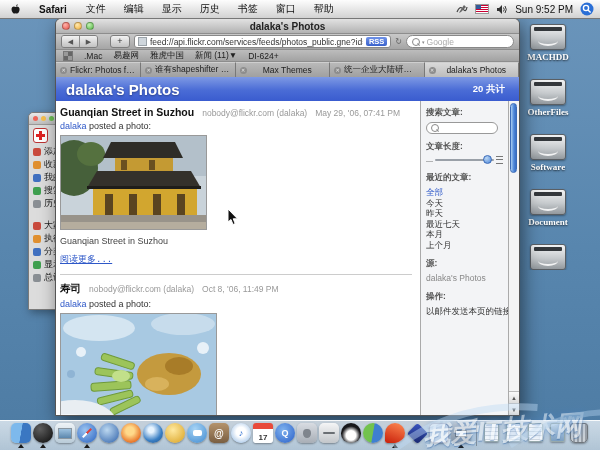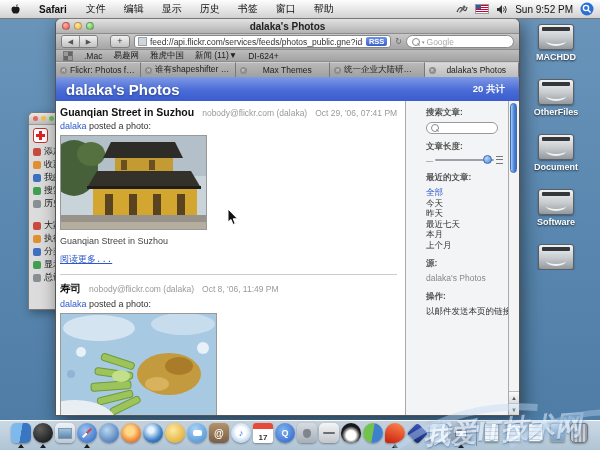--- a/index.html
+++ b/index.html
@@ -15,21 +15,21 @@
   .apple-logo{width:11px;height:11px;margin:0 8px 0 10px;}
   .menu-item{padding:0 9px;}
   .menu-item.app{font-weight:bold;padding:0 10px;}
   .mb-right{margin-left:auto;display:flex;align-items:center;gap:7px;padding-right:6px;}
   .mb-flag{width:12px;height:8px;border:1px solid #999;
     background:repeating-linear-gradient(#c03 0 1px,#fff 1px 2px);position:relative;}
   .mb-flag::after{content:"";position:absolute;left:0;top:0;width:5px;height:4px;background:#335a9a;}
   .mb-clock{font-size:10px;}
 
   
-  .desk-icons{position:absolute;top:24px;right:12px;width:64px;z-index:1;}
+  .desk-icons{position:absolute;top:24px;right:20px;width:64px;z-index:1;font-family:Liberation Serif, serif;}
   .desk-icon{height:55px;display:flex;flex-direction:column;align-items:center;cursor:default;}
   .drive{width:34px;height:24px;border:1px solid #5a5f64;border-radius:3px;position:relative;
     background:linear-gradient(180deg,#f2f3f4,#c6cacd 55%,#93999e);box-shadow:0 1px 2px rgba(0,0,0,.35);}
   .drive::before{content:"";position:absolute;top:2px;left:3px;right:3px;height:4px;background:#34383c;border-radius:1px;}
   .drive::after{content:"";position:absolute;left:7px;right:7px;bottom:3px;height:8px;
     border-bottom:2px solid rgba(255,255,255,.85);border-radius:50%;}
   .desk-label{margin-top:2px;font-size:9px;font-weight:bold;color:#fff;
     text-shadow:0 1px 2px rgba(0,0,0,.75);white-space:nowrap;}
   .desk-icon.partial{height:26px;overflow:hidden;}
 
@@ -121,21 +121,21 @@
   .art-meta{font-size:8.5px;color:#999;white-space:nowrap;}
   .art-posted{font-size:9px;color:#333;margin-top:3px;}
   a.link{color:#2e58c8;text-decoration:none;cursor:pointer;}
   a.link.underline{text-decoration:underline;}
   .photo{display:block;margin-top:4px;border:1px solid #999;}
   .caption{font-size:9px;color:#444;margin-top:6px;}
   .readmore{display:inline-block;font-size:9px;margin-top:7px;font-family:Liberation Mono, monospace;}
   .divider{border:none;border-top:1px solid #ccc;margin:8px 0 7px 0;}
 
   .rss-side{flex:0 0 77px;background:#f3f4f6;border-left:1px solid #aaa;
-    padding:6px 5px 0 20px;font-size:8.5px;color:#333;overflow:hidden;}
+    padding:6px 5px 0 5px;font-size:8.5px;color:#333;overflow:hidden;}
   .side-label{font-weight:bold;color:#555;margin-bottom:3px;white-space:nowrap;}
   .side-search{width:62px;height:10px;background:#fff;border:1px solid #999;border-radius:6px;
     display:flex;align-items:center;padding:0 4px;margin-bottom:7px;}
   .slider{display:flex;align-items:center;gap:2px;margin:2px 0 8px 0;}
   .slider .dash{font-size:7px;color:#777;}
   .slider .track{flex:1;height:2px;background:#9aa0a8;border-radius:1px;position:relative;}
   .slider .knob{position:absolute;top:-4px;left:82%;width:9px;height:9px;border-radius:50%;
     background:radial-gradient(circle at 35% 30%,#bcd8f4,#4a84d8);border:1px solid #3a6ab8;box-sizing:border-box;}
   .slider .lines{width:7px;height:6px;border-top:1px solid #777;border-bottom:1px solid #777;
     background:linear-gradient(#0000 2px,#777 2px,#777 3px,#0000 3px);}
@@ -221,25 +221,25 @@
   <div class="desk-icon">
       <div class="drive"></div>
       <div class="desk-label">MACHDD</div>
     </div>
     <div class="desk-icon">
       <div class="drive"></div>
       <div class="desk-label">OtherFiles</div>
     </div>
     <div class="desk-icon">
       <div class="drive"></div>
-      <div class="desk-label">Document</div>
+      <div class="desk-label">Software</div>
     </div>
     <div class="desk-icon">
       <div class="drive"></div>
-      <div class="desk-label">Software</div>
+      <div class="desk-label">Document</div>
     </div>
   <div class="desk-icon partial">
     <div class="drive"></div>
   </div>
 </div>
 
 <div class="miniwin">
   <div class="mtitle">
     <span class="mdot r"></span>
     <span class="mdot y"></span>
@@ -359,21 +359,21 @@
       <span class="rss-title">dalaka's Photos</span>
       <span class="rss-total">20 共计</span>
     </div>
     <div class="rss-body">
       <div class="articles">
 
         <div>
           <div class="art-head">
             <span class="art-title">Guanqian Street in Suzhou</span>
             <span class="art-meta">nobody@flickr.com (dalaka)</span>
-            <span class="art-meta">Oct 29, '06, 07:41 PM</span>
+            <span class="art-meta">May 29, '06, 07:41 PM</span>
           </div>
           <div class="art-posted"><a class="link">dalaka</a><span> posted a photo:</span></div>
           <svg class="photo" width="145" height="93" viewBox="0 0 145 93">
             <rect width="145" height="93" fill="#c9d3da"></rect>
             <rect width="145" height="40" fill="#b3c0ca"></rect>
             <ellipse cx="13" cy="32" rx="24" ry="28" fill="#46603a"></ellipse>
             <ellipse cx="30" cy="18" rx="14" ry="12" fill="#55713f"></ellipse>
             <polygon points="50,6 114,6 122,22 42,22" fill="#2e2c27"></polygon>
             <rect x="54" y="22" width="58" height="13" fill="#c49a33"></rect>
             <rect x="60" y="24" width="6" height="10" fill="#6a5020"></rect>

